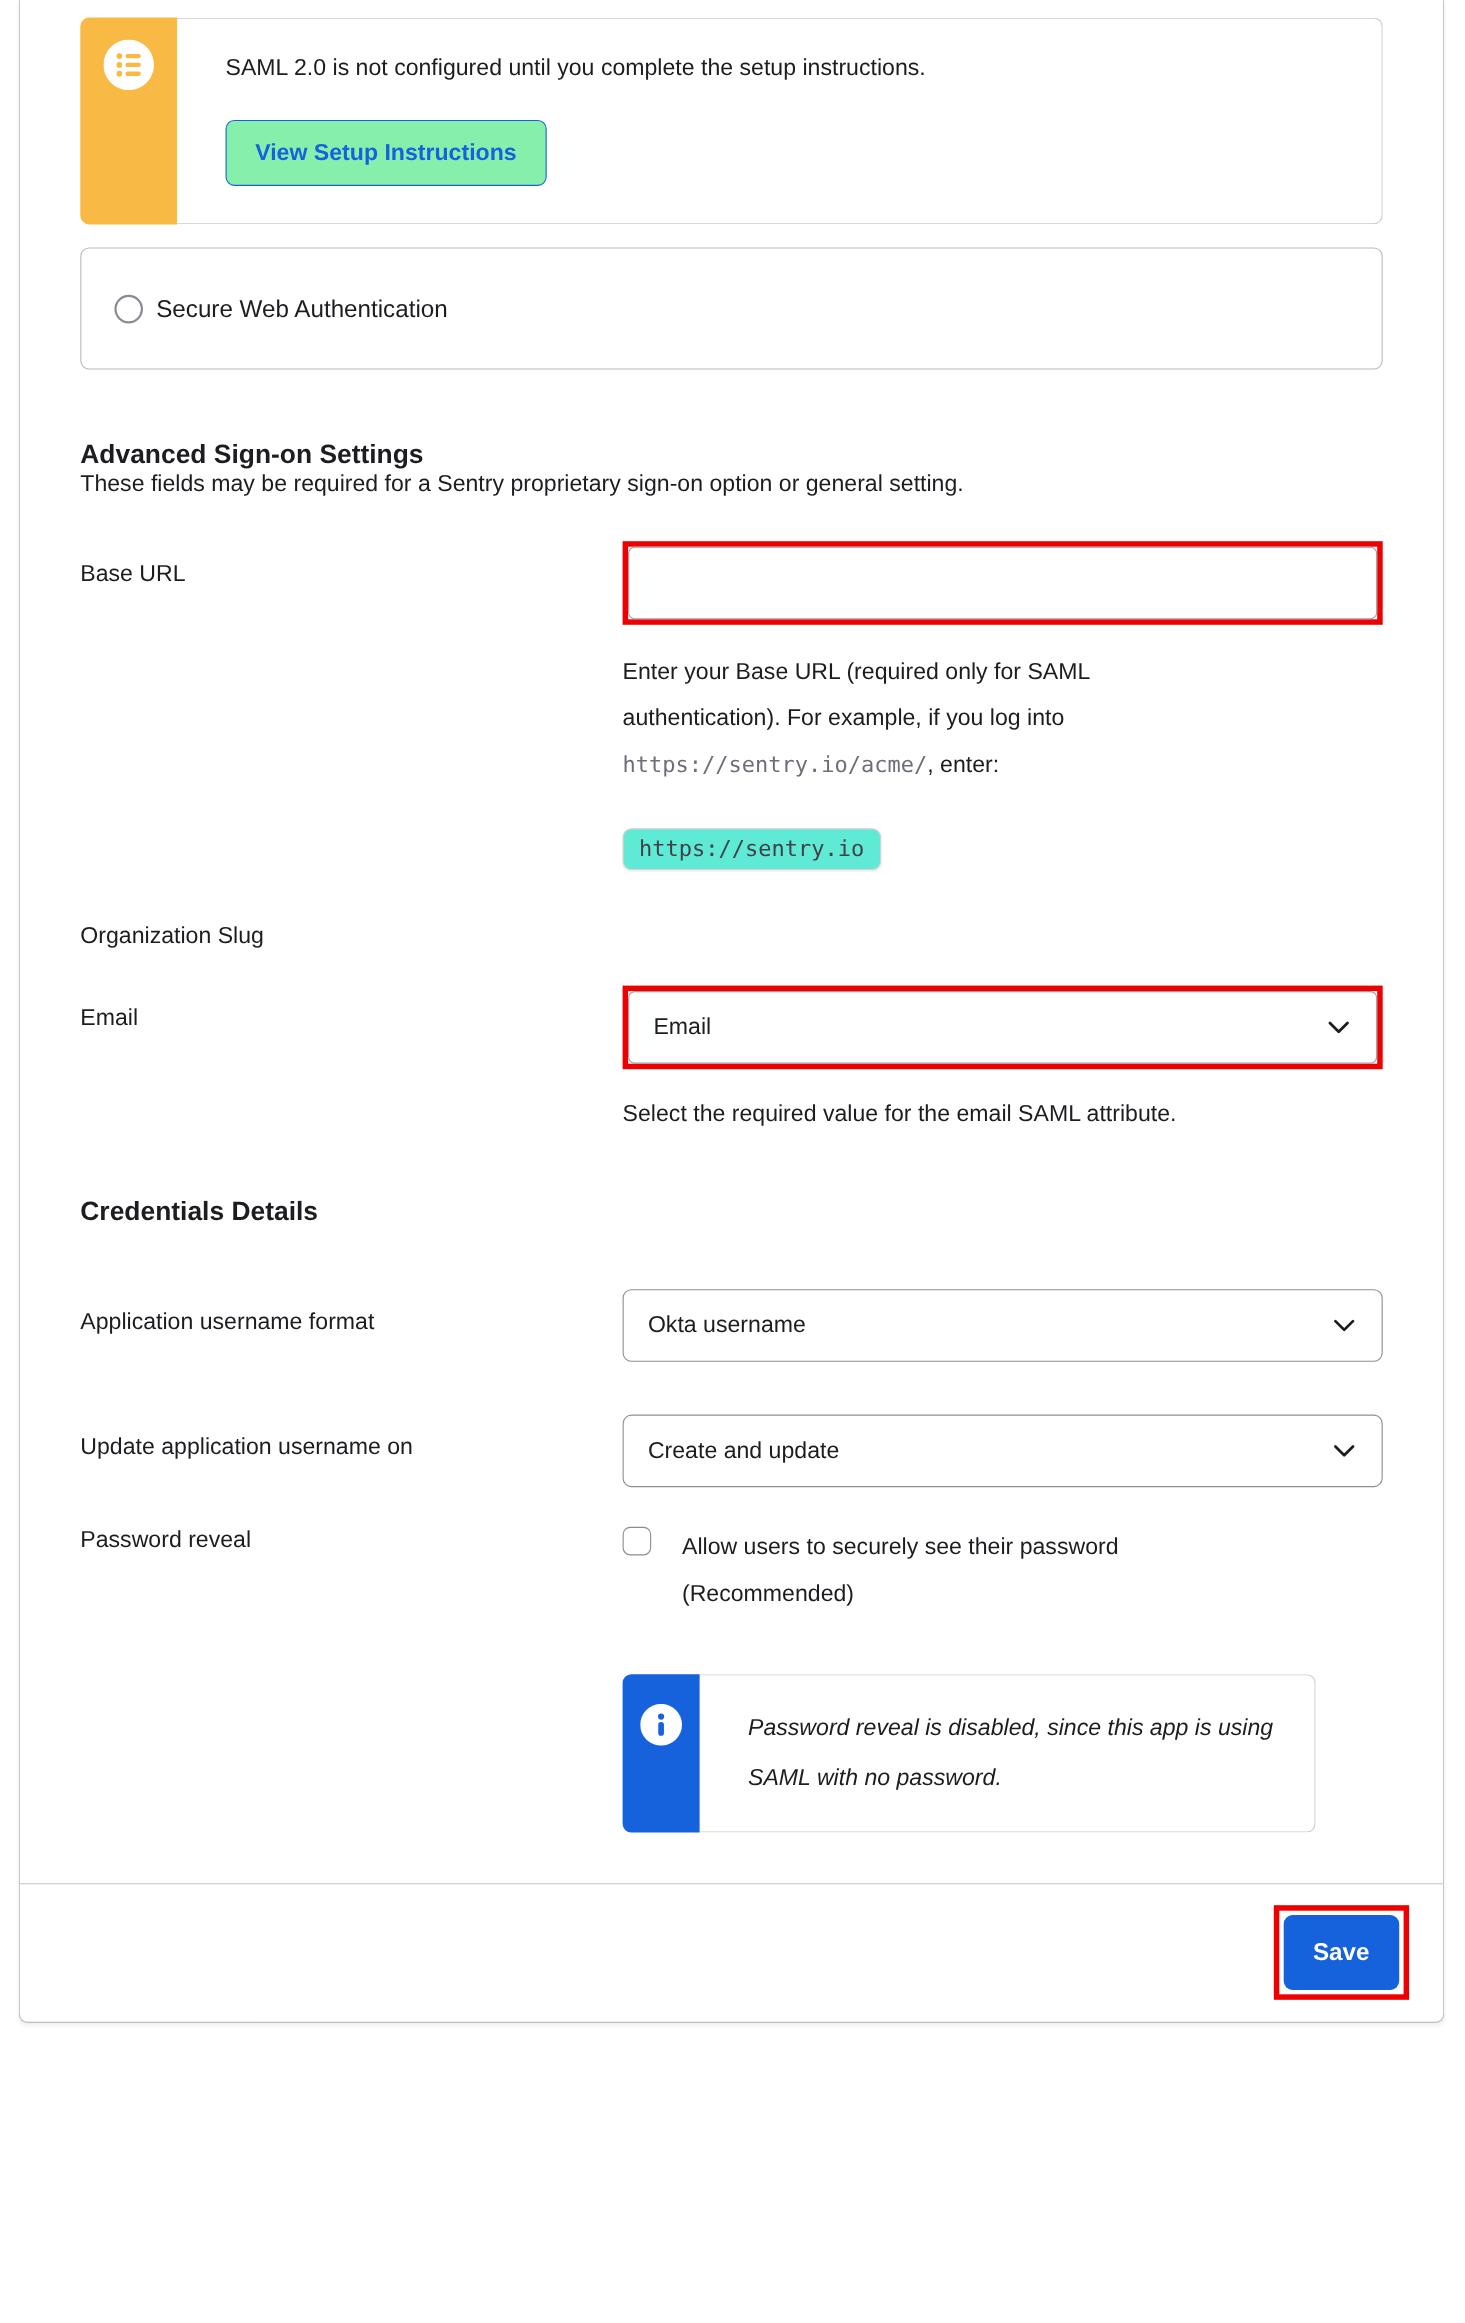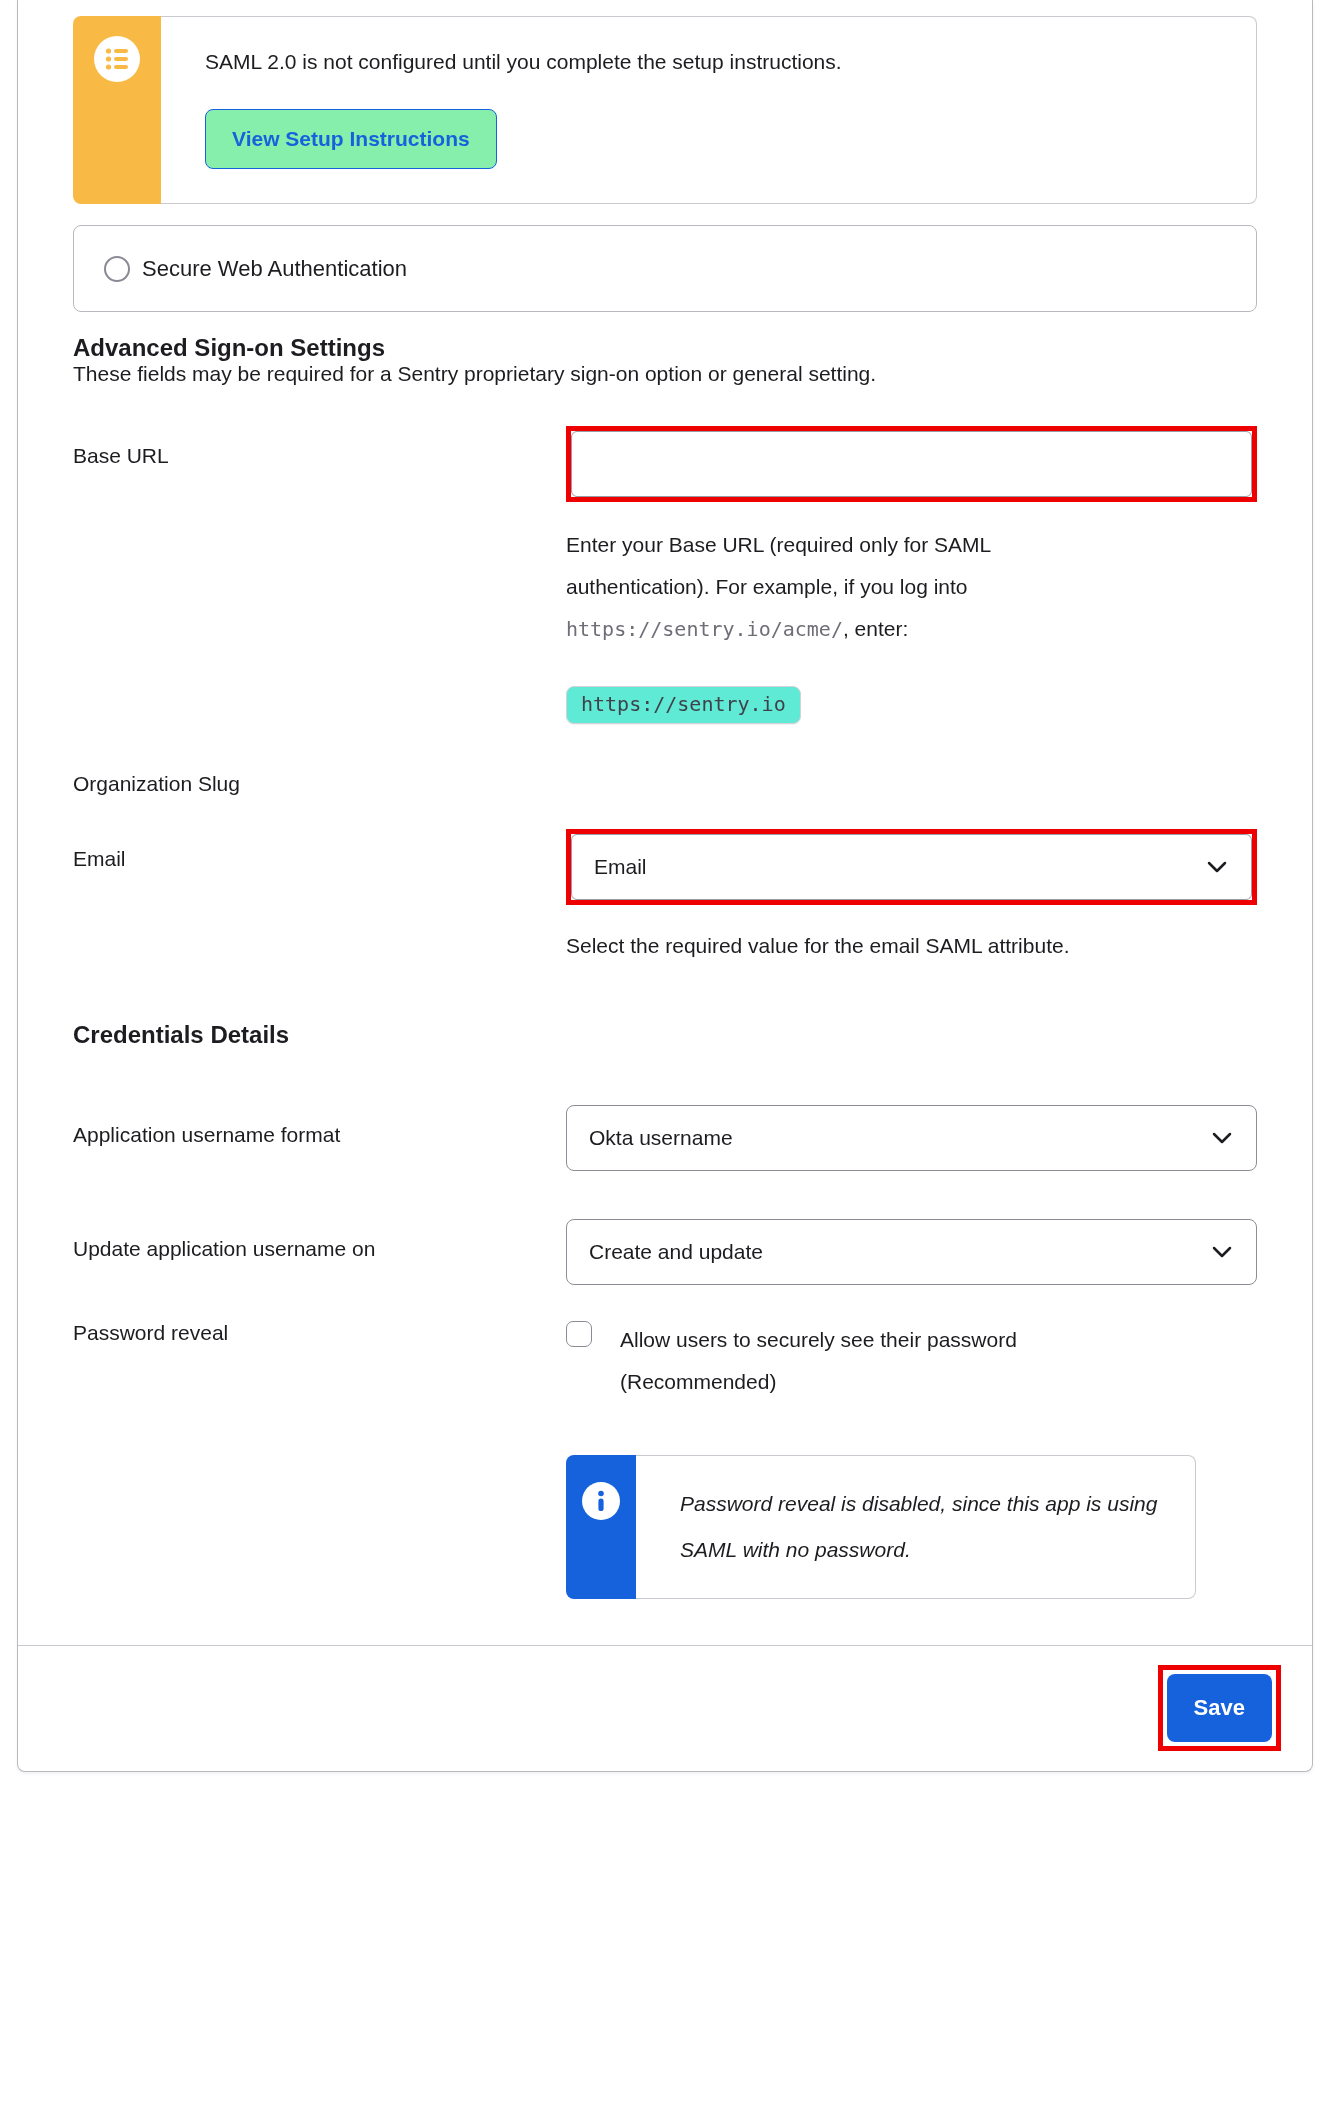--- a/index.html
+++ b/index.html
@@ -54,37 +54,37 @@
     font-size:21px; font-weight:700;
     font-family:"Liberation Sans", sans-serif;
     cursor:pointer;
   }
   .banner-meta { margin-top:26px; max-width:880px; line-height:42px; }
   .link { color:#1662dd; text-decoration:none; cursor:pointer; }
 
   
   .swa-box {
     margin-top:21px;
-    height:87px;
+    height:111px;
     border:1.5px solid #b9b9c0;
     border-radius:8px;
     display:flex; align-items:center;
     padding-left:30px;
   }
   .radio {
     width:26px; height:26px;
     border:2px solid #8a8a94;
     border-radius:50%;
     background:#fff;
     flex:0 0 26px;
   }
   .swa-box .lbl { margin-left:12px; font-size:22px; }
 
   
-  h2.section { margin-top:22px; font-size:24px; font-weight:700; }
+  h2.section { margin-top:64px; font-size:24px; font-weight:700; }
   h2.cred { margin-top:54px; }
   .desc { font-size:21px; }
 
   
   .row { display:flex; }
   .row-label { width:493px; flex:0 0 493px; font-size:21px; padding-top:18px; }
   .row-value { flex:1; max-width:693px; }
 
   .red-annotation { border:5px solid #ee0000; }
   .red-annotation-pad { border:5px solid #ee0000; padding:4px; display:inline-block; }

